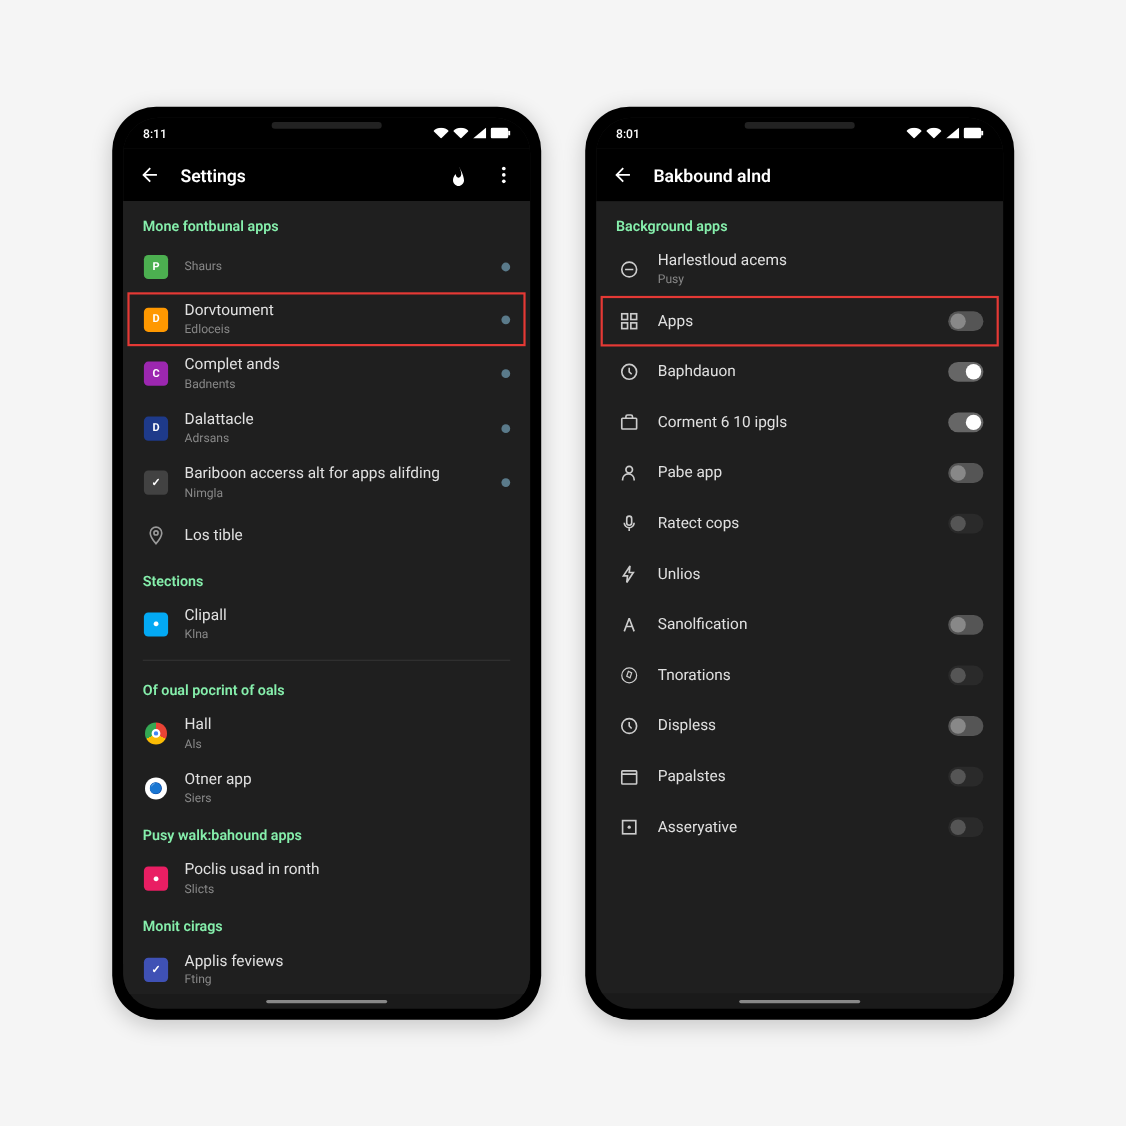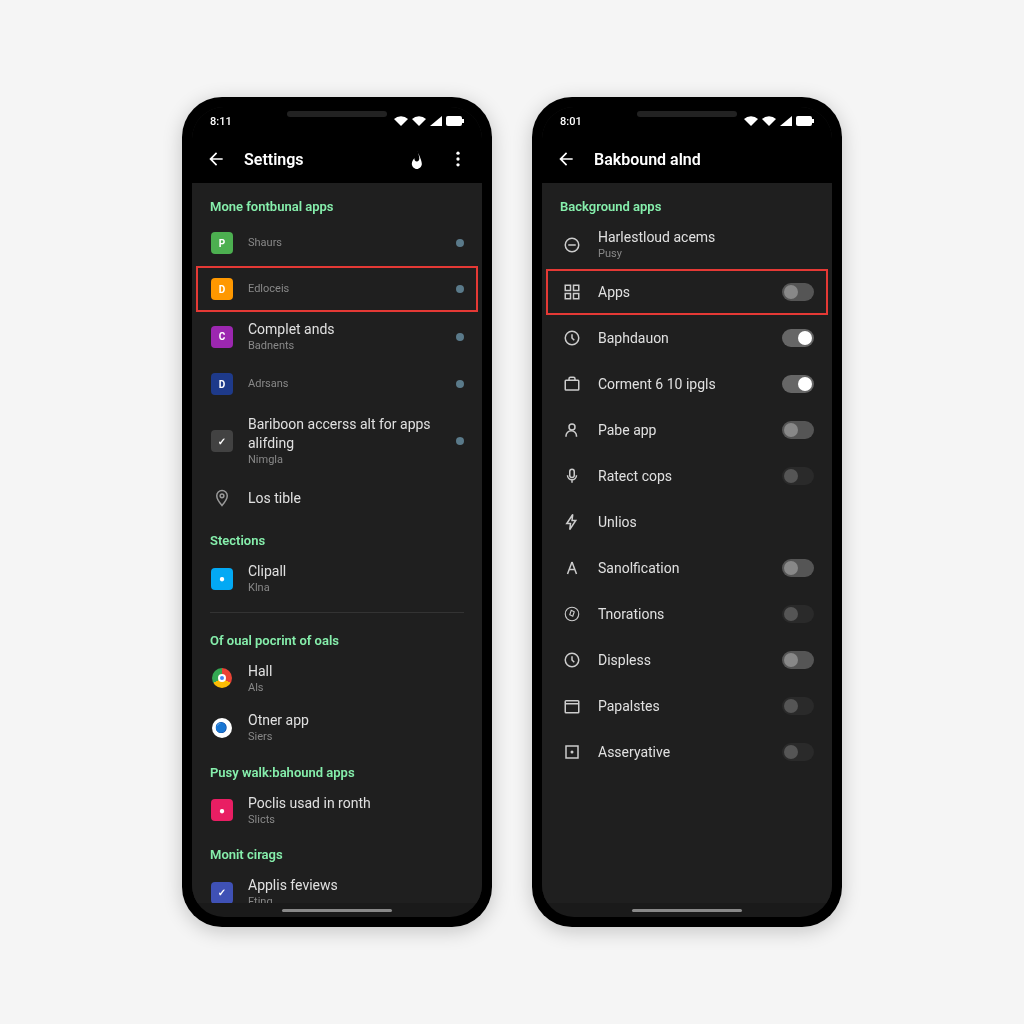--- a/index.html
+++ b/index.html
@@ -7,21 +7,21 @@
   background: #f5f5f5;
   font-family: -apple-system, BlinkMacSystemFont, "Segoe UI", Roboto, sans-serif;
   width: 1024px;
   height: 1024px;
   display: flex;
   justify-content: center;
   align-items: center;
   gap: 40px;
 }
 .phone {
-  width: 310px;
+  width: 390px;
   height: 830px;
   background: #000;
   border-radius: 40px;
   padding: 10px;
   box-shadow: 0 4px 20px rgba(0,0,0,0.2);
   position: relative;
 }
 .phone::before {
   content: "";
   position: absolute;
@@ -248,39 +248,41 @@
           <div class="item-text">
             <span class="item-sublabel">Shaurs</span>
           </div>
           <div class="dot-indicator"></div>
         </div>
         <div class="list-item highlighted">
           <div class="item-icon">
             <div class="app-icon" style="background:#ff9800">D</div>
           </div>
           <div class="item-text">
+            <span class="item-label">Dorvtoument</span>
             <span class="item-sublabel">Edloceis</span>
           </div>
           <div class="dot-indicator"></div>
         </div>
         <div class="list-item">
           <div class="item-icon">
             <div class="app-icon" style="background:#9c27b0">C</div>
           </div>
           <div class="item-text">
             <span class="item-label">Complet ands</span>
             <span class="item-sublabel">Badnents</span>
           </div>
           <div class="dot-indicator"></div>
         </div>
         <div class="list-item">
           <div class="item-icon">
             <div class="app-icon" style="background:#1e3a8a">D</div>
           </div>
           <div class="item-text">
+            <span class="item-label">Dalattacle</span>
             <span class="item-sublabel">Adrsans</span>
           </div>
           <div class="dot-indicator"></div>
         </div>
         <div class="list-item">
           <div class="item-icon">
             <div class="app-icon" style="background:#424242">✓</div>
           </div>
           <div class="item-text">
             <span class="item-label">Bariboon accerss alt for apps alifding</span>

